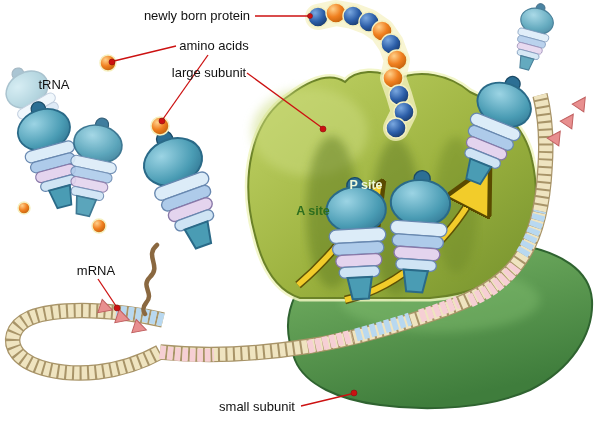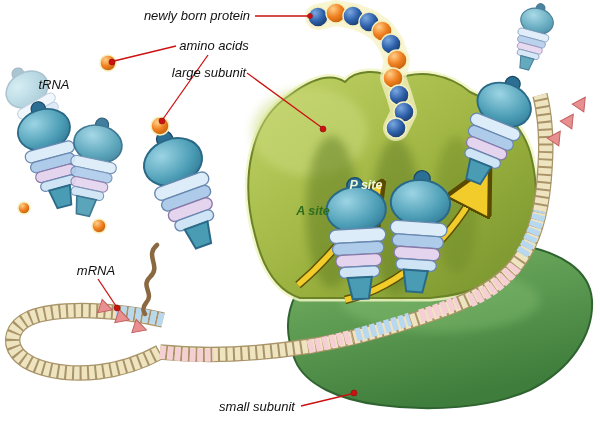--- a/index.html
+++ b/index.html
@@ -1,16 +1,16 @@
 <!DOCTYPE html>
 <html><head>
 <meta charset="utf-8">
 <style>
   html,body{margin:0;padding:0;background:#ffffff;}
-  .scene{position:relative;width:600px;height:423px;overflow:hidden;background:#ffffff;font-style:italic;}
+  .scene{position:relative;width:600px;height:423px;overflow:hidden;background:#ffffff;}
   svg{display:block;}
   text{font-family:"Liberation Sans", sans-serif;}
   .lbl{font-size:13px;fill:#111111;}
   .site-a{font-size:12.5px;fill:#2e6e1e;font-weight:bold;}
   .site-p{font-size:12.5px;fill:#edf7d8;font-weight:bold;}
   .leader{stroke:#cc1111;stroke-width:1.3;fill:none;}
   .ldot{fill:#cc1111;stroke:#881111;stroke-width:0.6;}
 </style>
 </head>
 <body>

